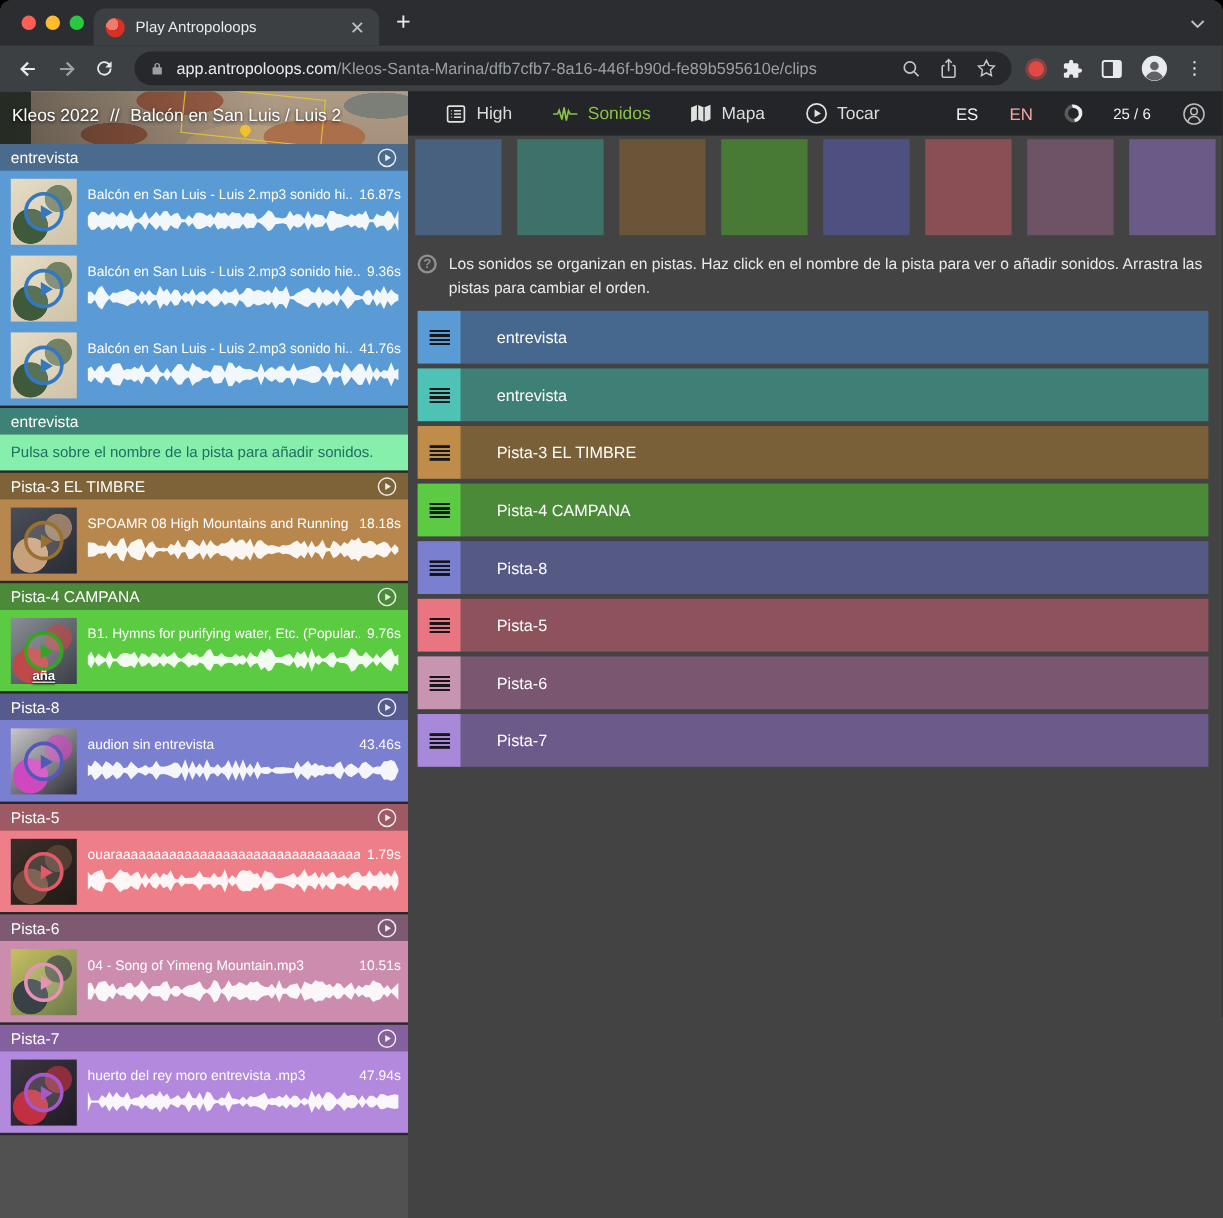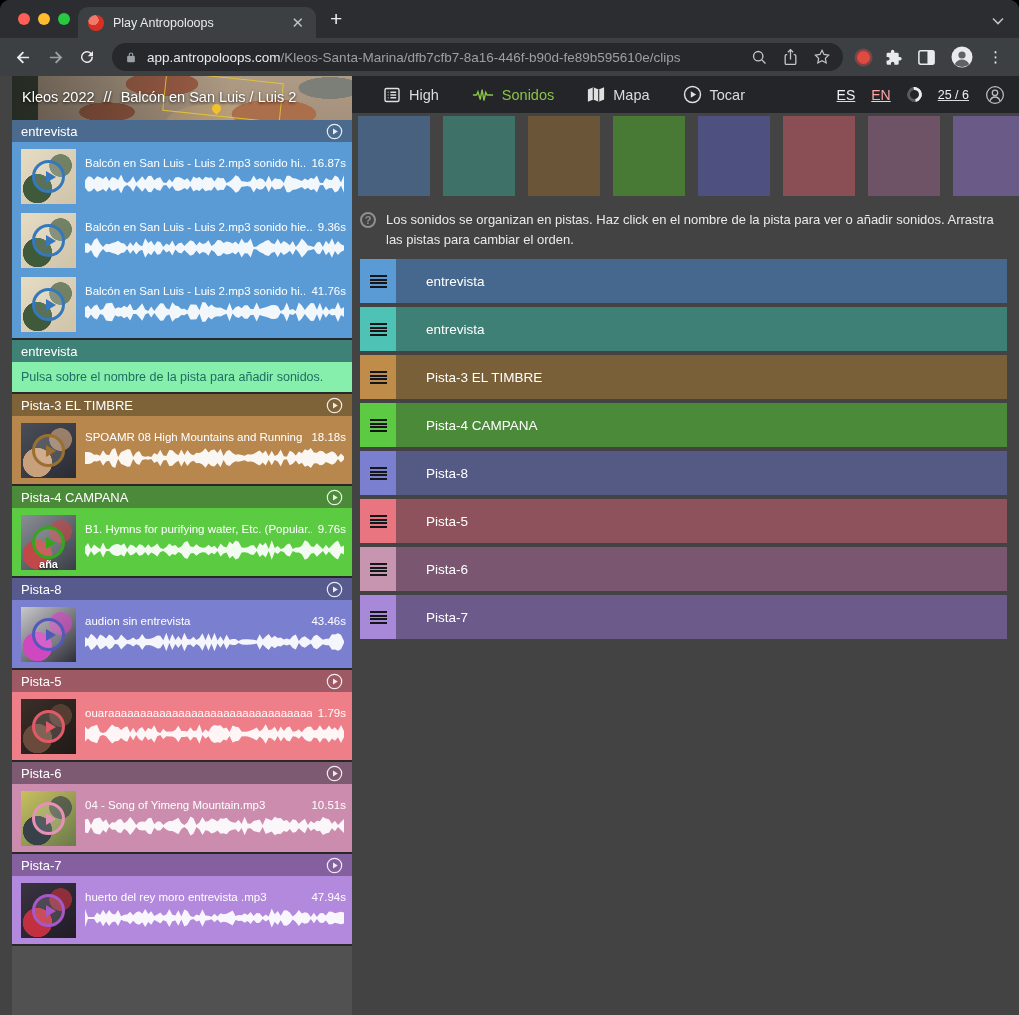--- a/index.html
+++ b/index.html
@@ -23,21 +23,21 @@
   .url { font-size:13.5px; white-space:nowrap; overflow:hidden; flex:1; }
   .url .domain { color:#e8eaed; }
   .url .path { color:#9aa0a6; }
   .boxicons { display:flex; align-items:center; gap:14px; flex:none; }
   .extensions { display:flex; align-items:center; gap:14px; padding:0 8px 0 4px; flex:none; }
   .rec-dot { width:13px; height:13px; border-radius:50%; background:#e04a43; box-shadow:0 0 0 2.5px rgba(224,74,67,.4); }
   .avatar-btn { width:24px; height:24px; }
   .dots { color:#e8eaed; font-size:15px; letter-spacing:0; }
 
   
-  .app { flex:1; display:flex; min-height:0;padding-left:12px; }
+  .app { flex:1; display:flex; min-height:0; }
   .left { width:340px; flex:none; background:#515151; display:flex; flex-direction:column; }
   .right { flex:1; display:flex; flex-direction:column; min-width:0; background:#434343; }
 
   
   .imageblock { height:44px; flex:none; position:relative; overflow:hidden;
     background:
       radial-gradient(ellipse 60px 20px at 150px 8px,  #b0674a 0 60%, transparent 61%),
       radial-gradient(ellipse 70px 24px at 262px 38px, #c07a52 0 60%, transparent 61%),
       radial-gradient(ellipse 52px 18px at 318px 12px, #8a8d85 0 60%, transparent 61%),
       radial-gradient(ellipse 46px 16px at  95px 36px, #a55f43 0 60%, transparent 61%),
@@ -53,33 +53,33 @@
   
   .sections { background:#282828; }
   .section { margin-bottom:2px; }
   .sec-head { height:22px; display:flex; align-items:center; padding:0 9px; color:#fff; font-size:13px; }
   .sec-play { margin-left:auto; display:flex; }
   .sec-body { padding:2px 0; }
   .clip { height:64px; display:flex; align-items:center; padding:0 6px 0 9px; gap:9px; }
   .thumb { width:55px; height:55px; flex:none; position:relative; }
   .playov { position:absolute; inset:0; margin:auto; width:33px; height:33px; border-radius:50%; border:3px solid var(--pc); background:rgba(255,255,255,.14); }
   .playov::after { content:''; position:absolute; left:11px; top:8px; border-left:10px solid var(--pc); border-top:6.5px solid transparent; border-bottom:6.5px solid transparent; }
-  .thumb-cap { position:absolute; left:0; right:0; bottom:0; text-align:center; color:#fff; font-weight:bold; font-size:11px; text-shadow:0 1px 2px #000; }
+  .thumb-cap { position:absolute; left:0; right:0; bottom:0; text-align:center; color:#fff; font-weight:bold; font-size:11px; text-shadow:0 1px 2px #000;text-decoration:underline; }
   .clip-main { flex:1; min-width:0; }
   .clip-top { display:flex; gap:6px; font-size:11.5px; color:#fff; }
   .clip-title { flex:1; white-space:nowrap; overflow:hidden; }
   .clip-dur { flex:none; }
   .wave { display:block; width:100%; height:24px; margin-top:3px; }
   .note-body { height:30px; display:flex; align-items:center; padding:0 9px; font-size:12.5px; }
 
   
   .appbar { height:37px; flex:none; background:#232528; display:flex; align-items:center; padding:0 14px 0 18px; gap:7px; color:#dcdcdc; font-size:14.5px; }
   .nav-item { display:flex; align-items:center; gap:8px; padding:0 13px; height:100%; }
   .nav-item.active { color:#8bc34a; }
-  .appbar-right { margin-left:auto; display:flex; align-items:center; gap:16px;text-decoration:underline; }
+  .appbar-right { margin-left:auto; display:flex; align-items:center; gap:26px; }
   .lang-es { color:#f2f2f2; font-size:14px; }
   .lang-en { color:#fca5a5; font-size:14px; }
   .spinner { width:15px; height:15px; border-radius:50%; border:3px solid #5a5a5a; border-top-color:#ececec; border-right-color:#ececec; transform:rotate(35deg); }
   .counter { font-size:12.5px; color:#f0f0f0; white-space:nowrap; }
 
   
   .right-content { flex:1; padding:3px 0 0 6px; overflow:hidden; }
   .swatch-row { display:flex; gap:13px; height:80px; }
   .swatch { flex:0 0 72px; }
   .help { display:flex; gap:10px; margin:14px 10px 0 2px; color:#eaeaea; font-size:13px; line-height:1.5; max-width:660px; }

